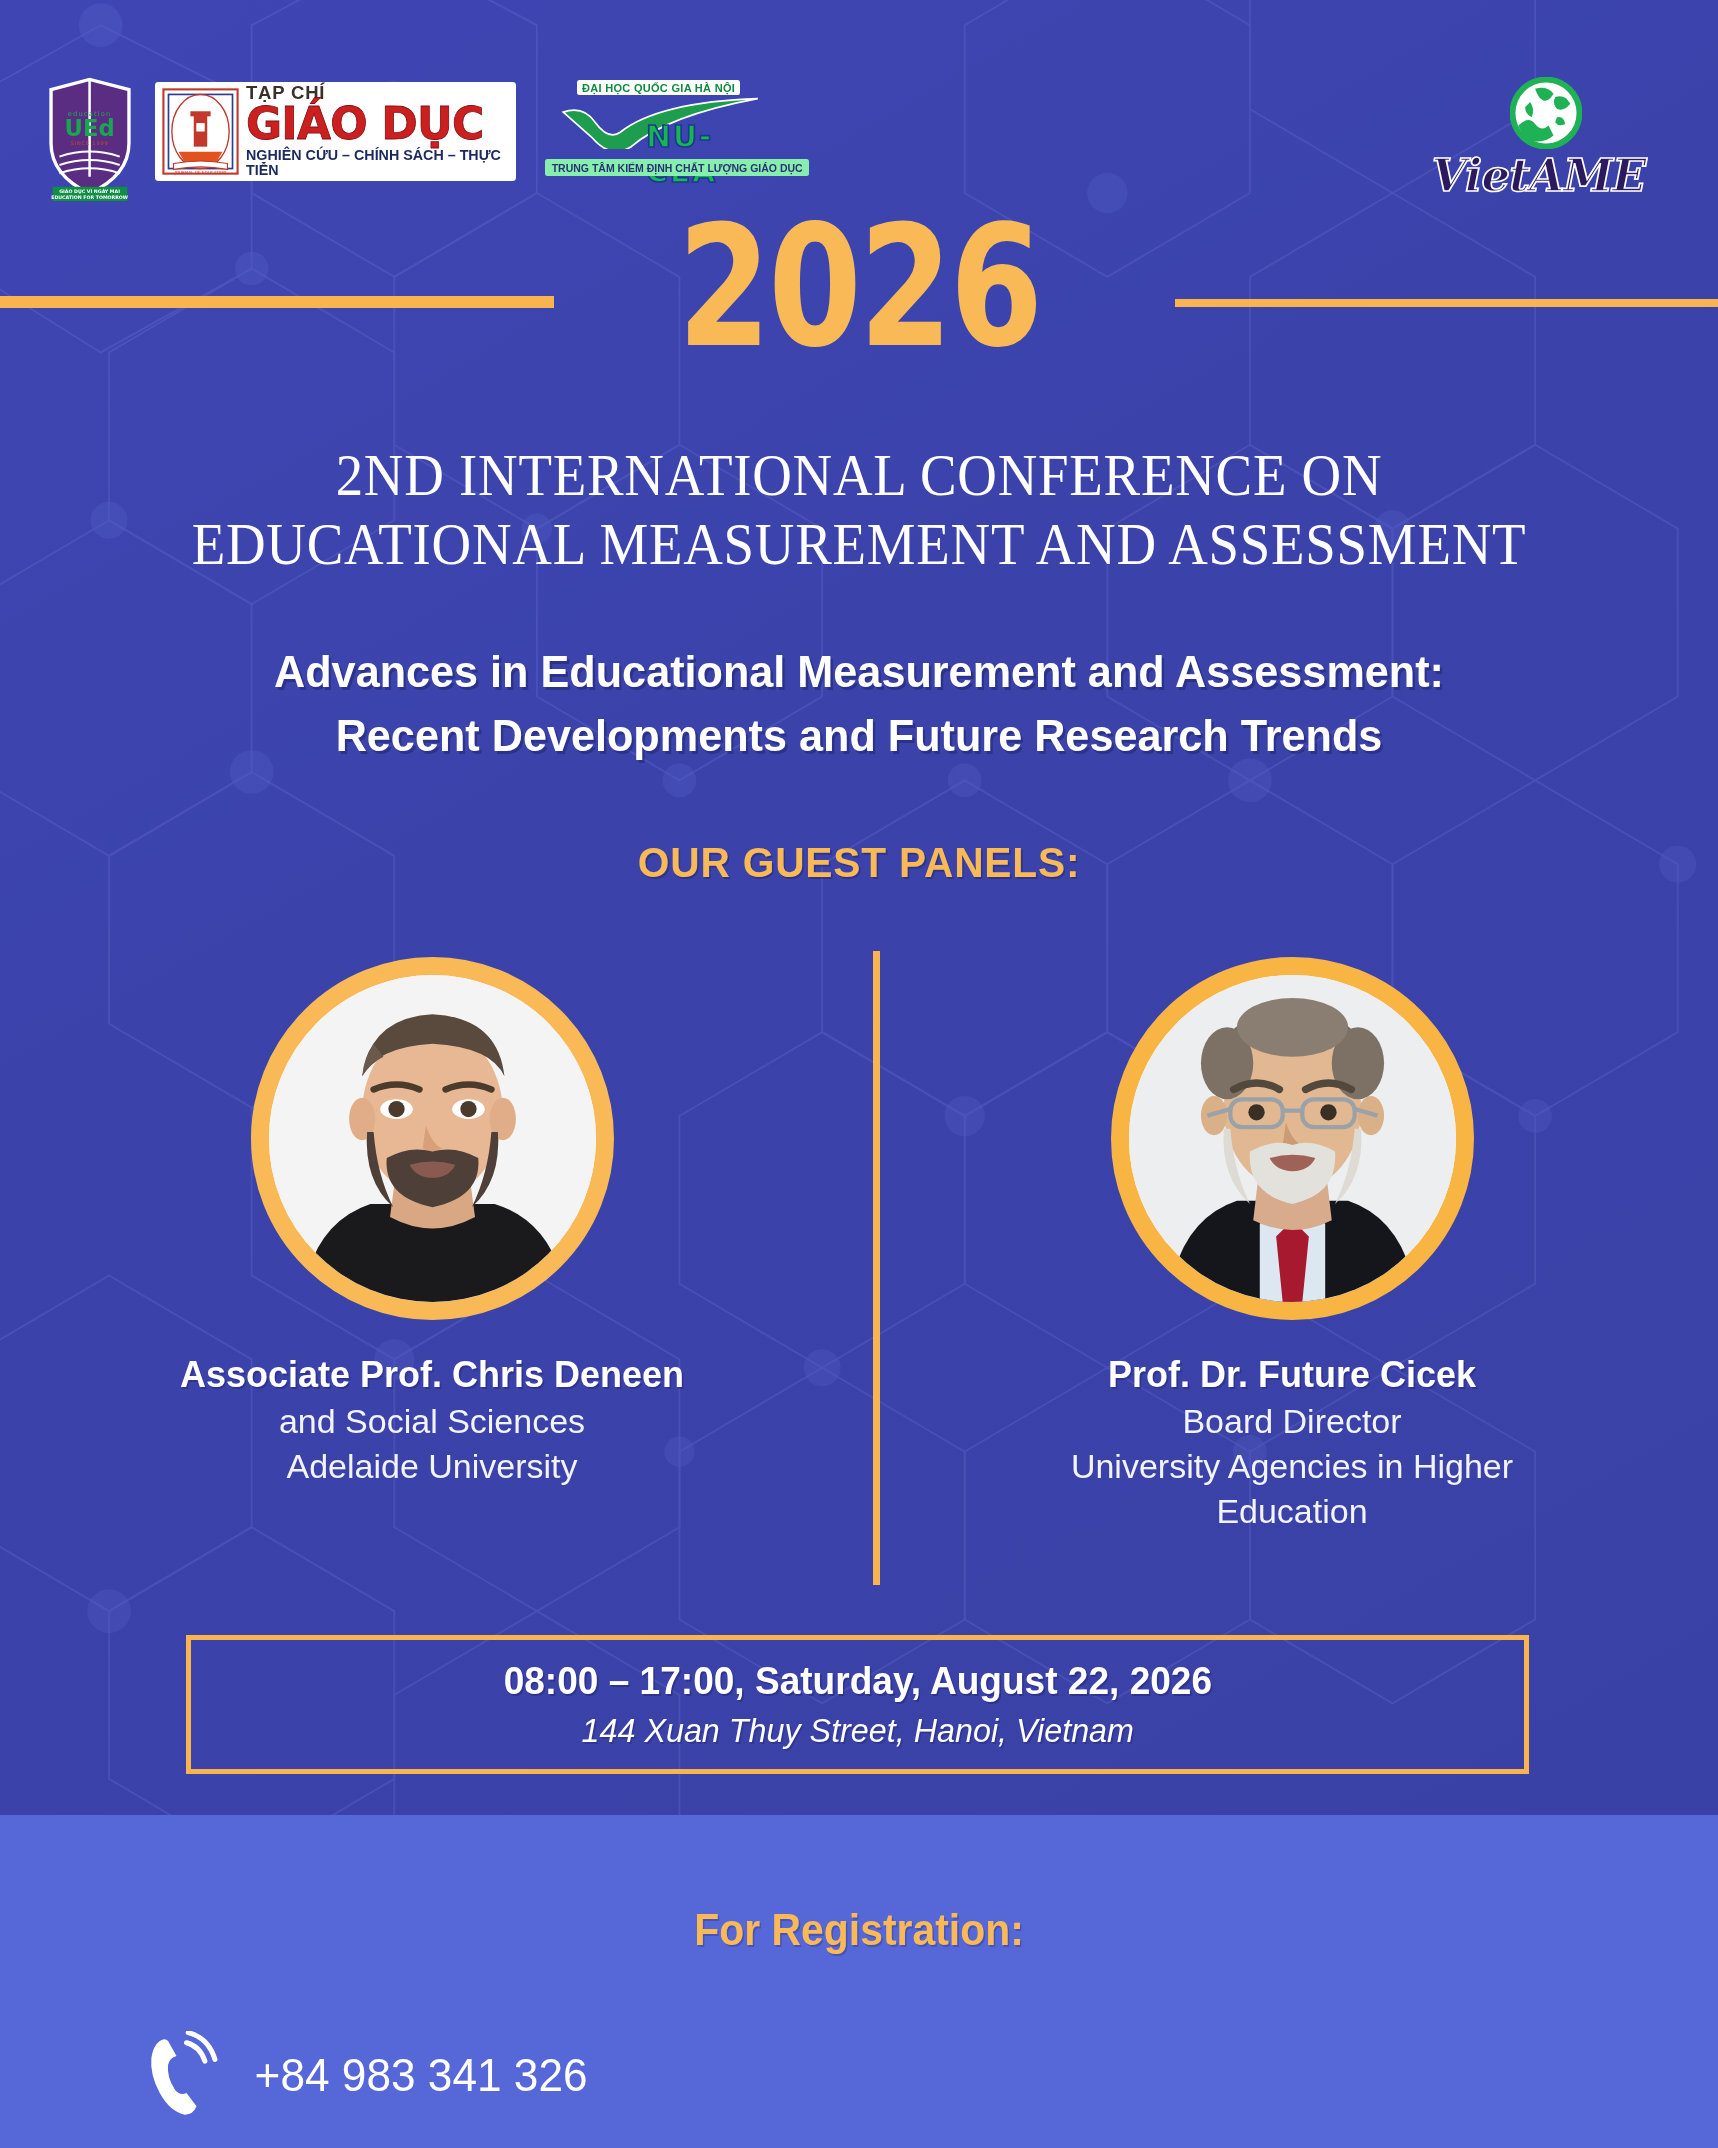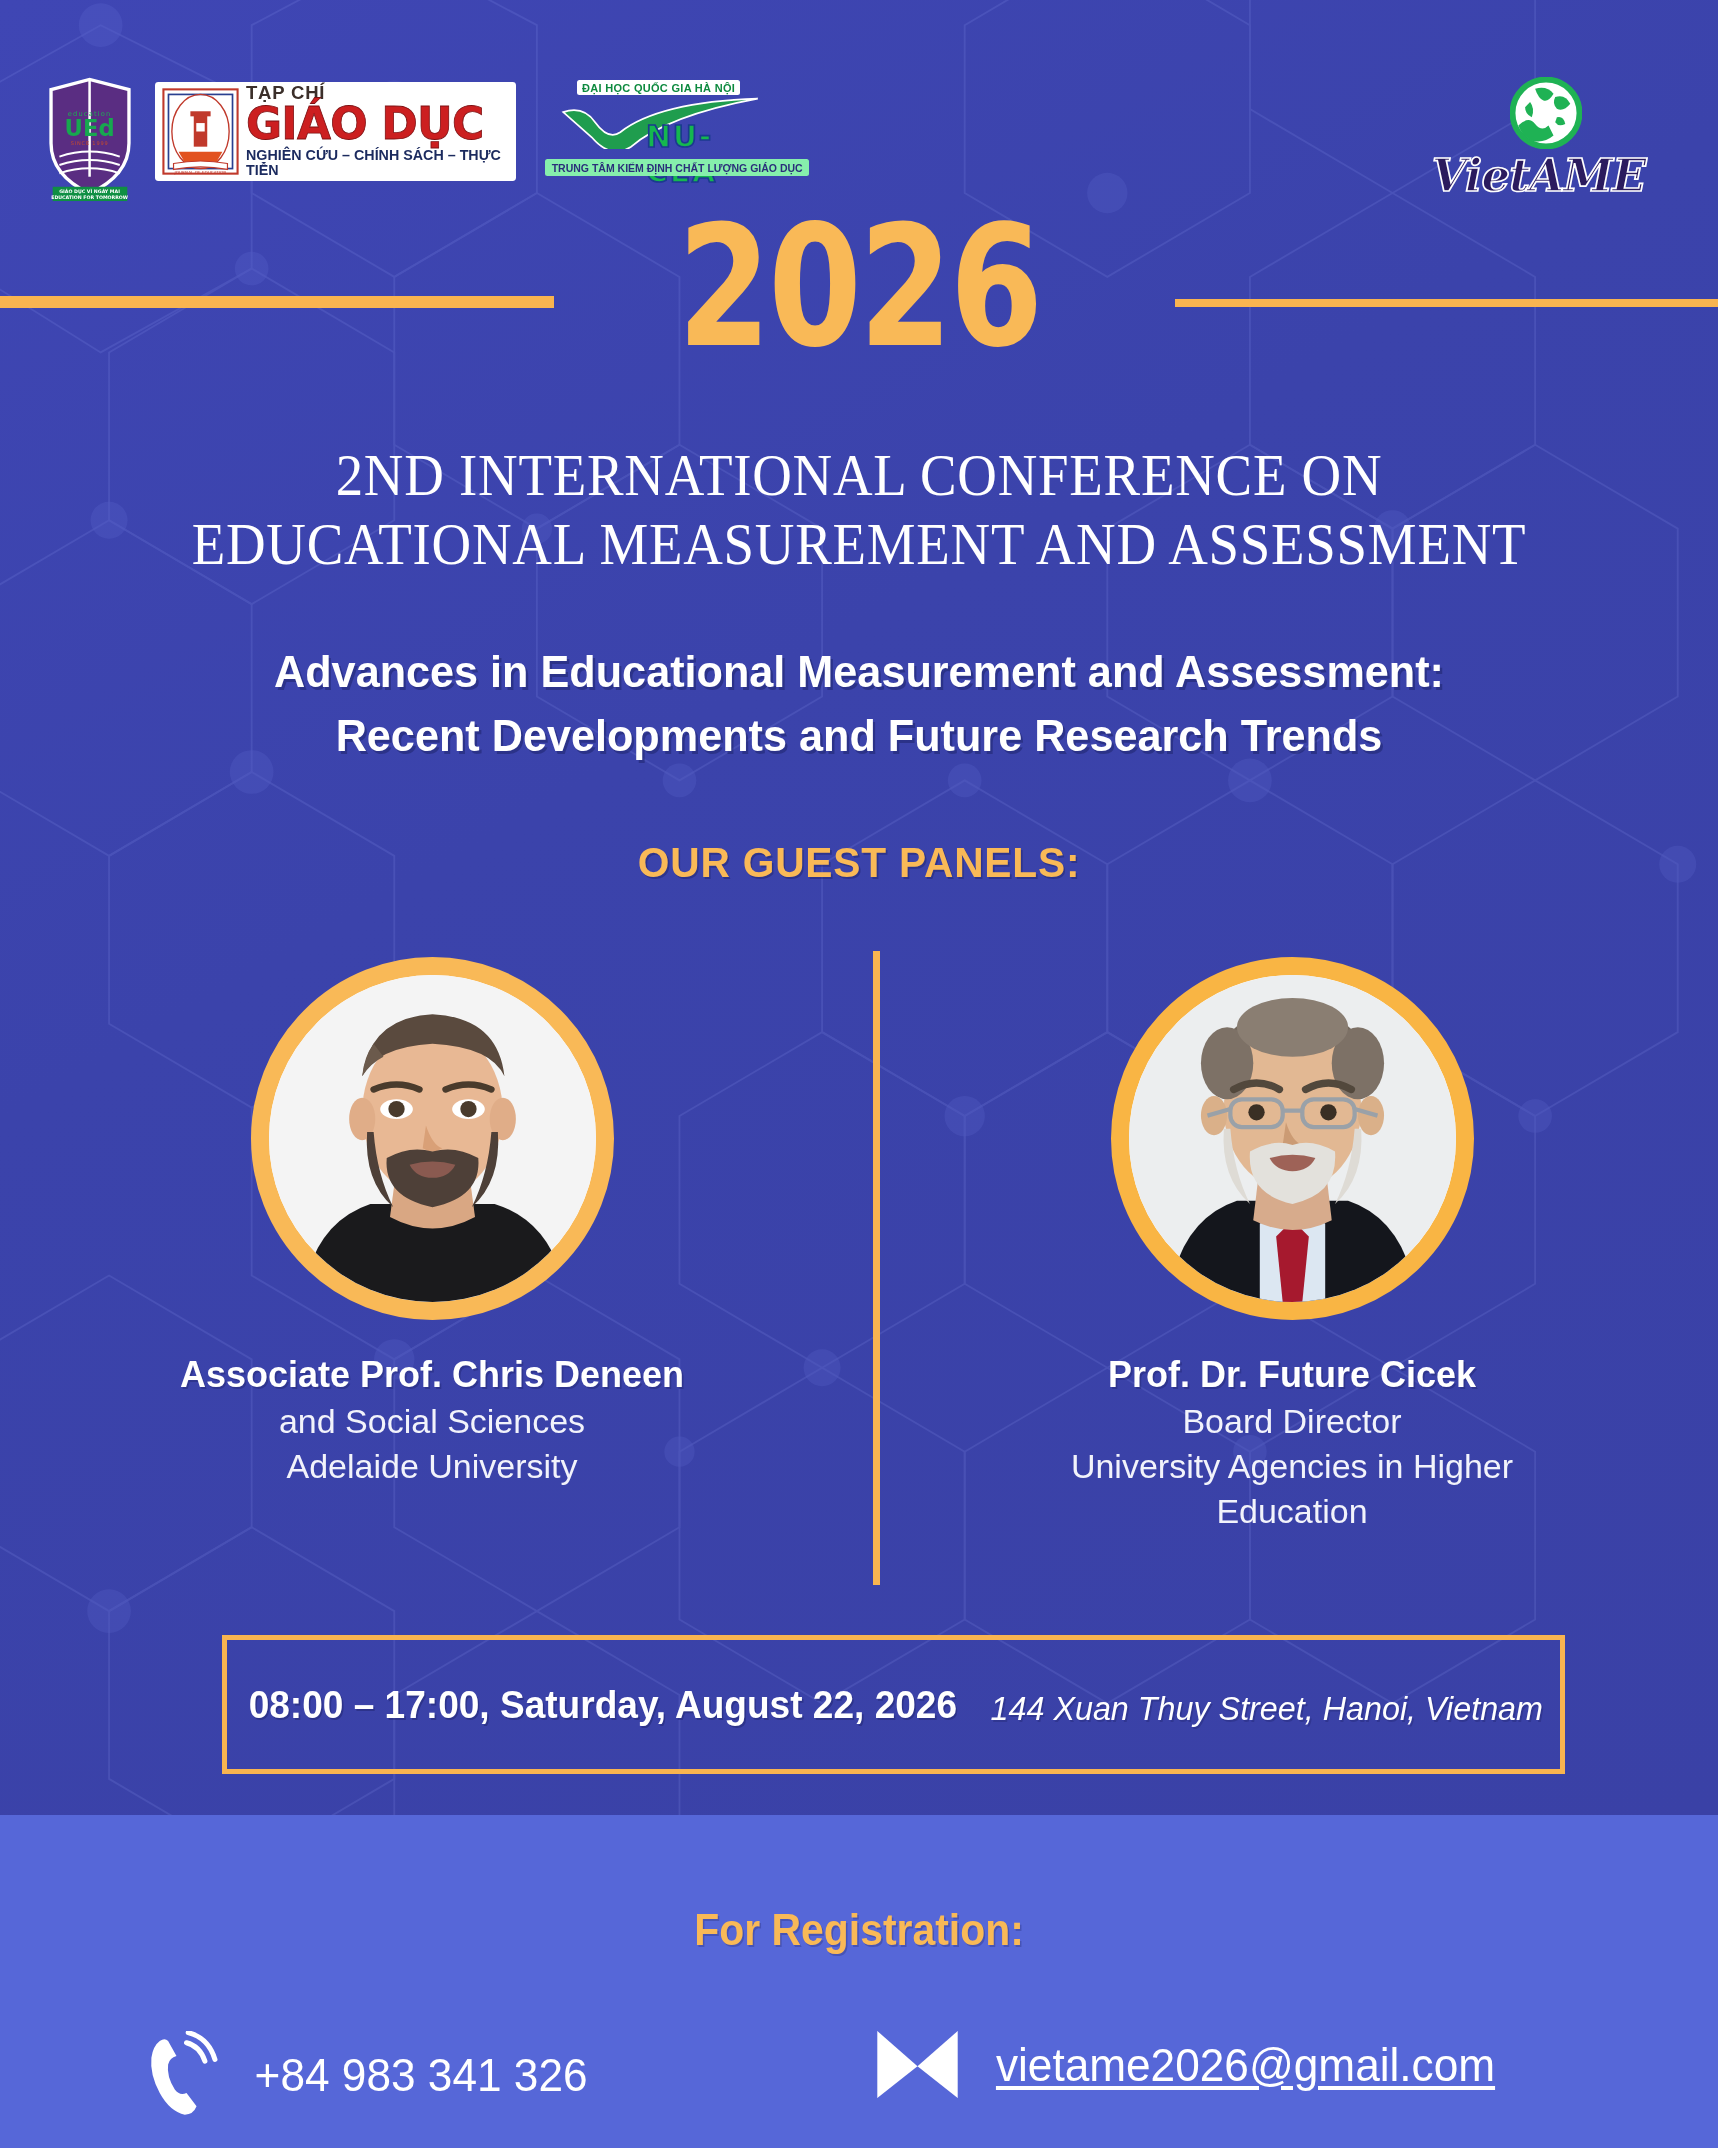--- a/index.html
+++ b/index.html
@@ -207,22 +207,22 @@
     font-size: 34px; color: #f2f3fb;
     line-height: 1.33;
     font-weight: 400;
   }
   
   .datebox {
     position: absolute; left: 186px; top: 1635px;
     width: 1343px; height: 139px;
     border: 5px solid #f9b450;
     box-sizing: border-box;
-    display: flex; flex-direction: row;
-    align-items: center; justify-content: center; margin-left: 36px;
+    display: flex; flex-direction: column;
+    align-items: center; justify-content: center;
   }
   .date-line {
     font-size: 39px; font-weight: bold; color: #ffffff;
     transform: scaleX(0.95);
     text-shadow: 1.7px 1.7px 0 rgba(25,30,95,0.4);
   }
   .venue-line {
     margin-top: 8.4px;
     font-size: 34px; font-style: italic; color: #ffffff;
     transform: scaleX(0.95);
@@ -481,24 +481,16 @@
   <div class="contacts">
     <div class="contact contact-phone">
       <svg class="c-icon" width="81" height="87" viewBox="0 0 96 104">
         <path d="M22 12 Q14 18 12 32 Q10 52 22 74 Q34 96 52 100 Q62 100 66 90 L54 74 Q46 78 40 70 Q30 54 32 40 Q34 32 42 30 L32 12 Q28 8 22 12 Z" fill="#ffffff"></path>
         <path d="M54 14 Q70 18 76 36" stroke="#ffffff" stroke-width="6" fill="none" stroke-linecap="round"></path>
         <path d="M56 2 Q80 8 88 34" stroke="#ffffff" stroke-width="6" fill="none" stroke-linecap="round"></path>
       </svg>
       <div class="c-text">+84 983 341 326</div>
     </div>
 
-    <div class="contact contact-mail">
-      <svg class="c-icon" width="81" height="67" viewBox="0 0 96 80">
-        <rect x="0" y="0" width="96" height="80" fill="#ffffff"></rect>
-        <path d="M0 0 L48 42 L96 0 Z" fill="#5667d8"></path>
-        <path d="M0 80 L48 42 L96 80 Z" fill="#5667d8"></path>
-      </svg>
-      <div class="c-text link">vietame2026@gmail.com</div>
-    </div>
   </div>
 
 </div>
 
 
 </body></html>

